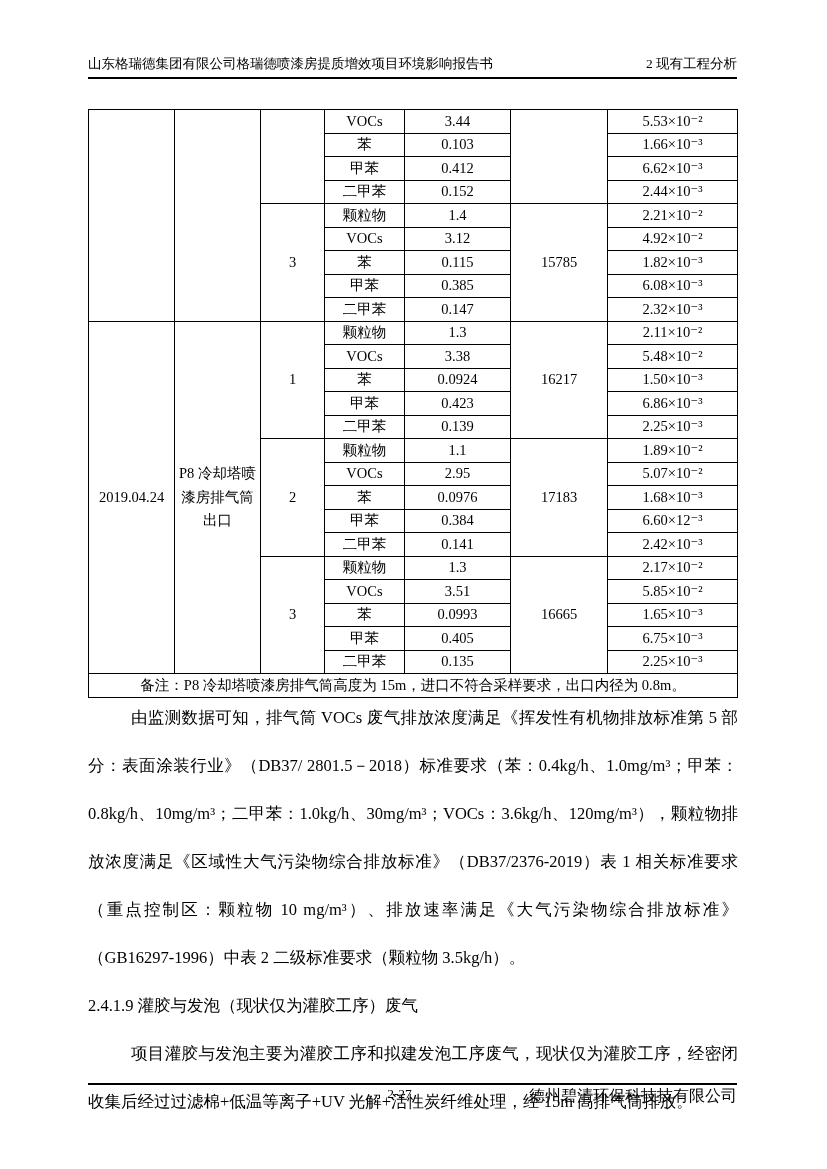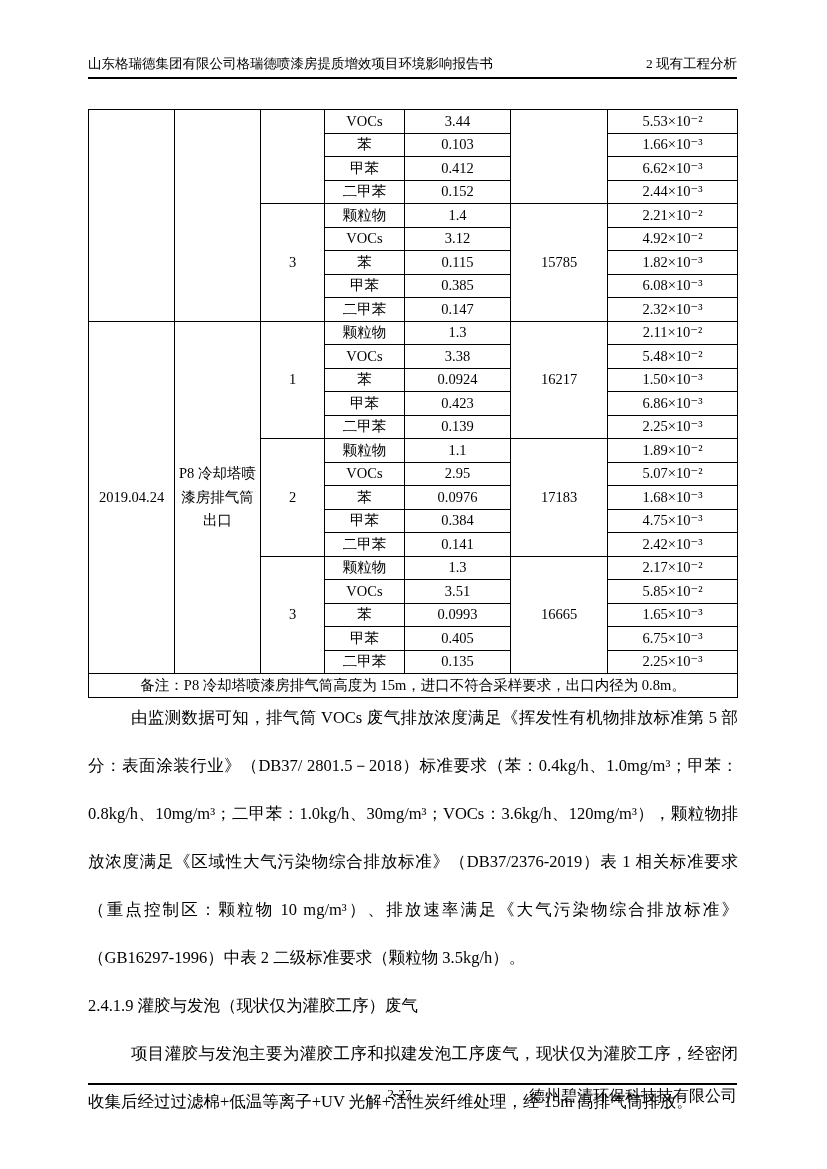--- a/index.html
+++ b/index.html
@@ -146,21 +146,21 @@
         <td>5.07×10⁻²</td>
       </tr>
       <tr>
         <td>苯</td>
         <td>0.0976</td>
         <td>1.68×10⁻³</td>
       </tr>
       <tr>
         <td>甲苯</td>
         <td>0.384</td>
-        <td>4.75×10⁻³</td>
+        <td>6.60×12⁻³</td>
       </tr>
       <tr>
         <td>二甲苯</td>
         <td>0.141</td>
         <td>2.42×10⁻³</td>
       </tr>
 
       <tr>
         <td rowspan="5">3</td>
         <td>颗粒物</td>

